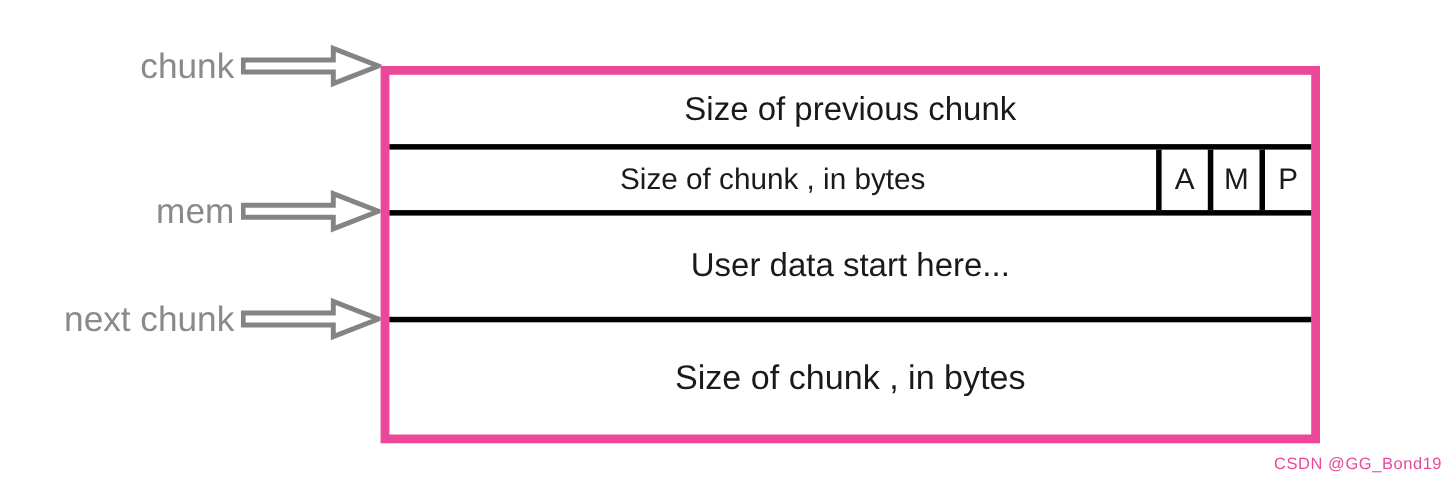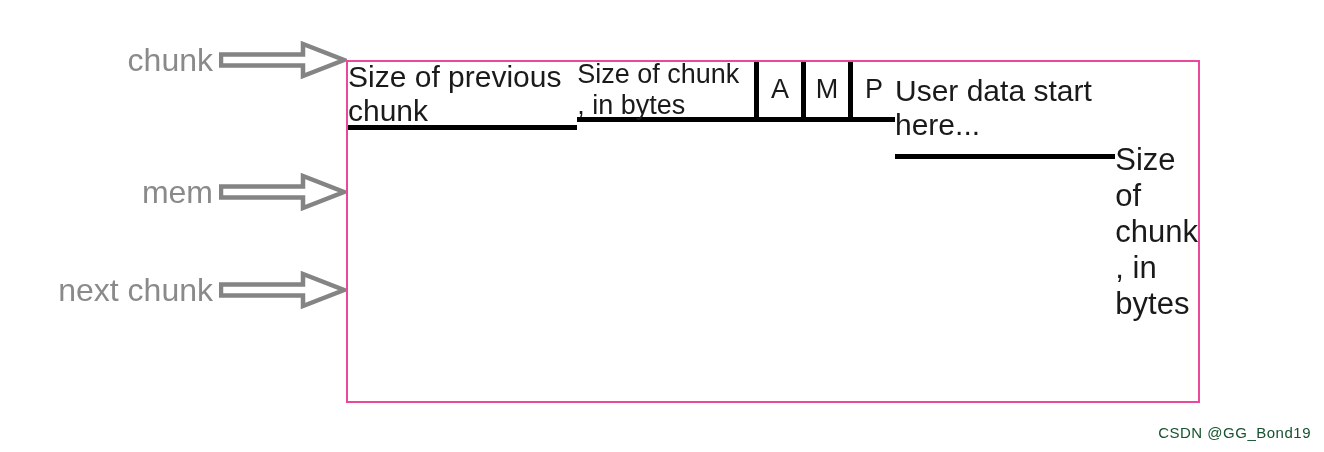--- a/index.html
+++ b/index.html
@@ -16,24 +16,24 @@
     overflow: hidden;
   }
 
   
   .chunk-box {
     position: absolute;
     left: 346px;
     top: 60px;
     width: 854px;
     height: 343px;
-    border: 2px solid #ec4899;
+    border: 8px solid #ec4899;
     box-sizing: border-box;
     display: flex;
-    flex-direction: row;
+    flex-direction: column;
     background: #ffffff;
   }
   .row {
     display: flex;
     align-items: center;
     justify-content: center;
     box-sizing: border-box;
     color: #1a1a1a;
   }
   .row-divider { border-bottom: 5px solid #000000; }
@@ -80,23 +80,23 @@
     font-size: 32px;
     white-space: nowrap;
     line-height: 1;
   }
   .arrow-svg { display: block; flex: 0 0 auto; }
 
   
   .watermark {
     position: absolute;
     right: 13px;
-    bottom: 11px;
+    bottom: 22px;
     font-size: 15px;
-    color: #14532d;
+    color: #ec4899;
     letter-spacing: 0.5px;
   }
 </style>
 </head>
 <body>
 
 <div class="canvas">
 
   <div class="pointer pointer-chunk">
     <span class="ptr-label">chunk</span>

